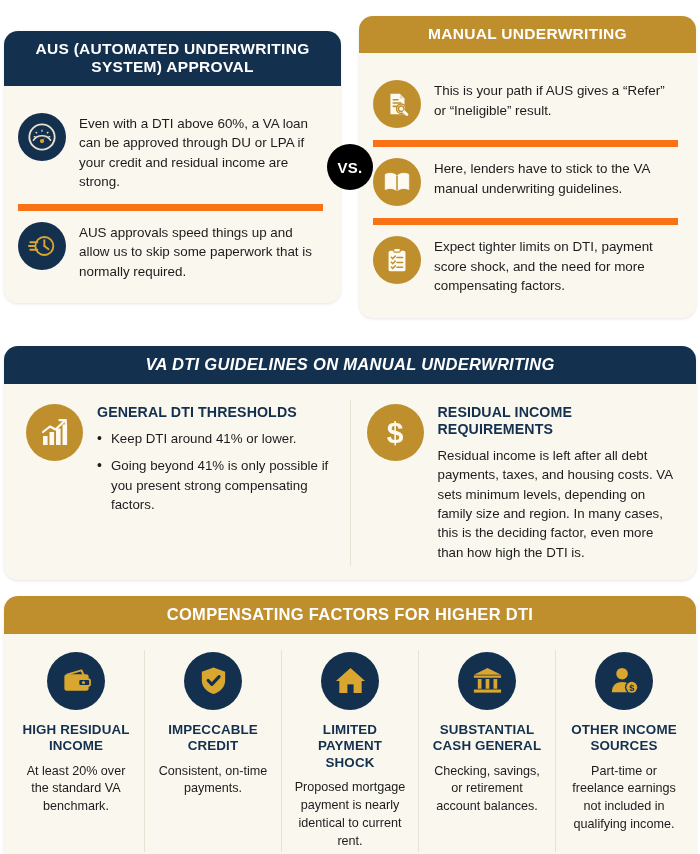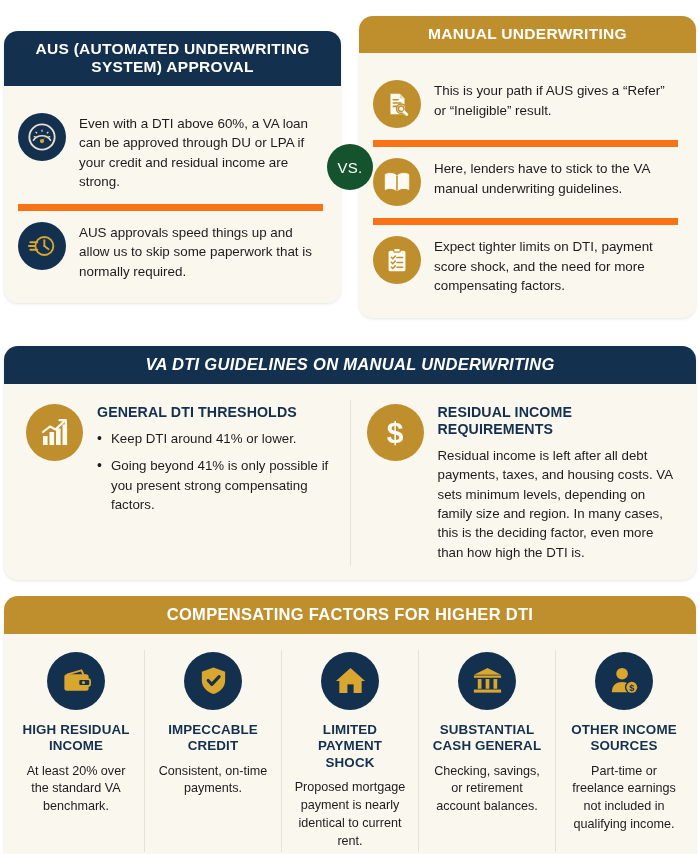--- a/index.html
+++ b/index.html
@@ -64,23 +64,23 @@
   .ic-navy { background: #14304f; }
   .ic-gold { background: #bf8f2e; }
 
   
   .vs-badge {
     position: absolute;
     left: 50%; top: 140px;
     transform: translateX(-50%);
     width: 46px; height: 46px;
     border-radius: 50%;
-    background: #14532d;
+    background: #000000;
     color: #fff;
-    font-weight: 400;
+    font-weight: 700;
     font-size: 15px;
     display: flex; align-items: center; justify-content: center;
     z-index: 5;
     letter-spacing: .3px;
   }
 
   
   .mid-card { margin-top: 16px; }
   .mid-card .card-head { font-size: 16.5px; font-style: italic; }
   .mid-body { display: flex; padding: 16px 6px 14px 6px; }

